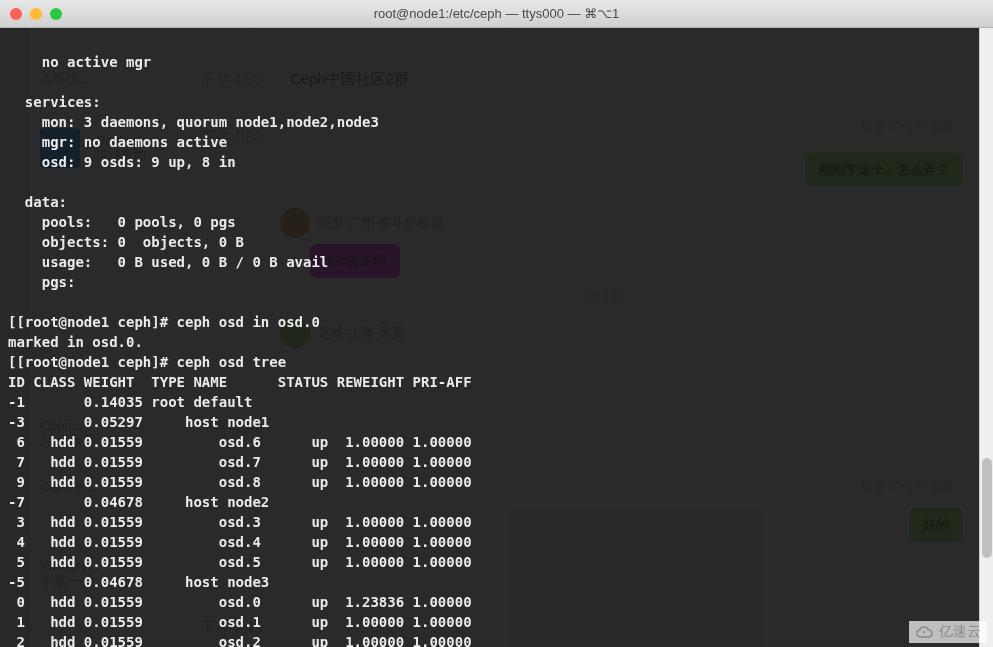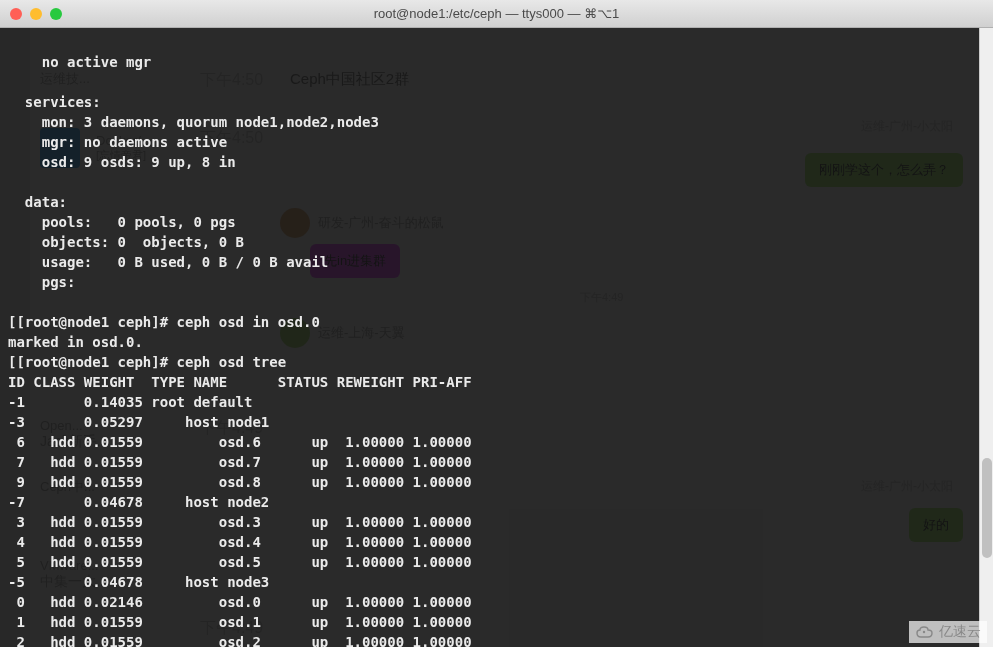--- a/index.html
+++ b/index.html
@@ -266,21 +266,21 @@
 <span class="term-line">-1       0.14035 root default                           </span>
 <span class="term-line">-3       0.05297     host node1                         </span>
 <span class="term-line"> 6   hdd 0.01559         osd.6      up  1.00000 1.00000 </span>
 <span class="term-line"> 7   hdd 0.01559         osd.7      up  1.00000 1.00000 </span>
 <span class="term-line"> 9   hdd 0.01559         osd.8      up  1.00000 1.00000 </span>
 <span class="term-line">-7       0.04678     host node2                         </span>
 <span class="term-line"> 3   hdd 0.01559         osd.3      up  1.00000 1.00000 </span>
 <span class="term-line"> 4   hdd 0.01559         osd.4      up  1.00000 1.00000 </span>
 <span class="term-line"> 5   hdd 0.01559         osd.5      up  1.00000 1.00000 </span>
 <span class="term-line">-5       0.04678     host node3                         </span>
-<span class="term-line"> 0   hdd 0.02146         osd.0      up  1.00000 1.00000 </span>
+<span class="term-line"> 0   hdd 0.01559         osd.0      up  1.23836 1.00000 </span>
 <span class="term-line"> 1   hdd 0.01559         osd.1      up  1.00000 1.00000 </span>
 <span class="term-line"> 2   hdd 0.01559         osd.2      up  1.00000 1.00000 </span>
 
     </div>
   </div>
 
   <div class="scrollbar">
     <div class="scrollthumb"></div>
   </div>
 

